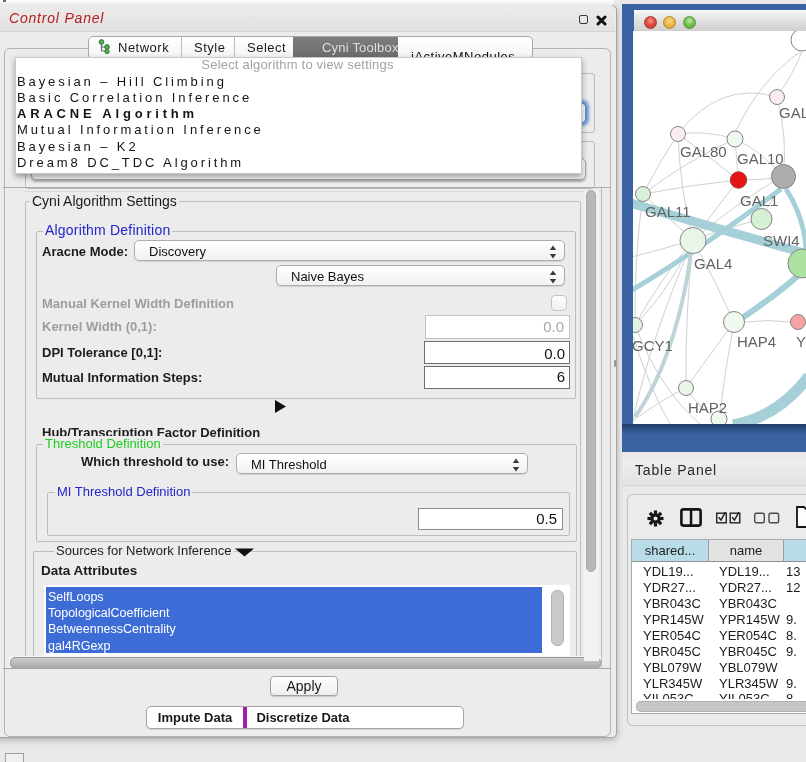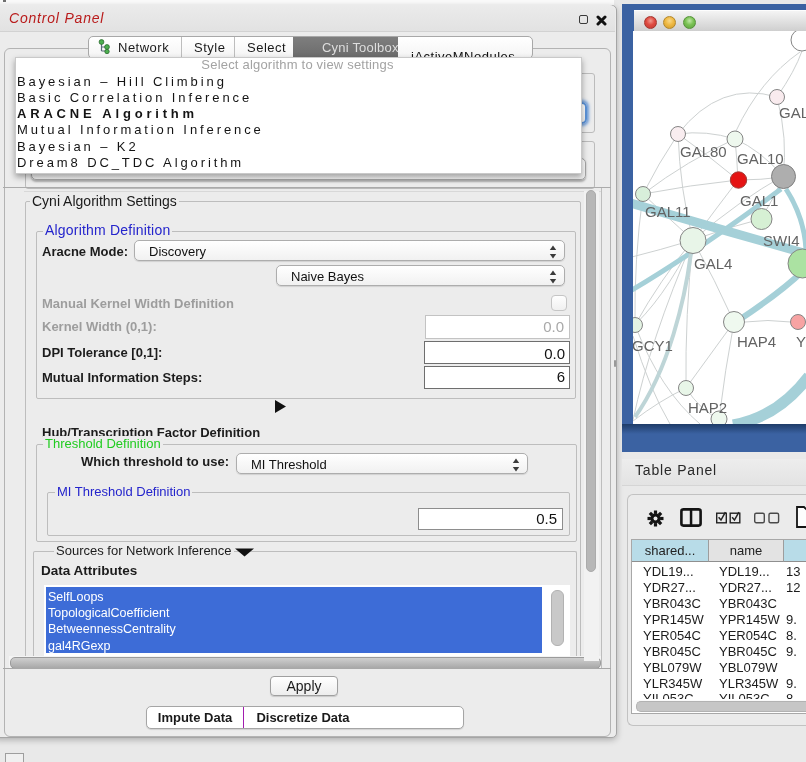--- a/index.html
+++ b/index.html
@@ -143,21 +143,21 @@
   <div class="abs" style="left:601px;top:188px;width:1px;height:480px;background:#bdbdbd;"></div>
 
   <div class="abs" style="left:270px;top:676px;width:66px;height:18px;border:1px solid #9f9f9f;
        border-radius:4px;background:linear-gradient(#ffffff,#ededed);
        box-shadow:0 1px 1px rgba(0,0,0,0.15);text-align:center;font-size:14px;
        color:#1a1a1a;line-height:18px;">Apply</div>
 
   <div class="abs" style="left:146px;top:706px;width:316px;height:21px;border:1px solid #a5a5a5;
        border-radius:5px;background:#ffffff;overflow:hidden;box-shadow:0 1px 1px rgba(0,0,0,0.12);">
     <div class="abs" style="left:0;top:0;width:96px;height:21px;text-align:center;line-height:21px;
-         font-size:13px;font-weight:bold;color:#1a1a1a;border-right:1px solid #a21caf;">Impute Data</div>
+         font-size:13px;font-weight:bold;color:#1a1a1a;border-right:4px solid #a21caf;">Impute Data</div>
     <div class="abs" style="left:97px;top:0;width:118px;height:21px;text-align:center;line-height:21px;
          font-size:13px;font-weight:bold;color:#1a1a1a;">Discretize Data</div>
     <div class="abs" style="left:216px;top:0;width:100px;height:21px;text-align:center;line-height:21px;
          font-size:16px;color:#f0f0f0;background:linear-gradient(#878787,#6d6d6d);margin-top:32px;">Infer Network</div>
   </div>
 
   <div class="abs" style="left:88px;top:36px;width:443px;height:21px;border:1px solid #a8a8a8;
        border-radius:5px;background:linear-gradient(#ffffff,#f4f4f4);overflow:hidden;">
     <div class="abs" style="left:91.5px;top:0;width:1px;height:21px;background:#bdbdbd;"></div>
     <div class="abs" style="left:144.5px;top:0;width:1px;height:21px;background:#bdbdbd;"></div>

